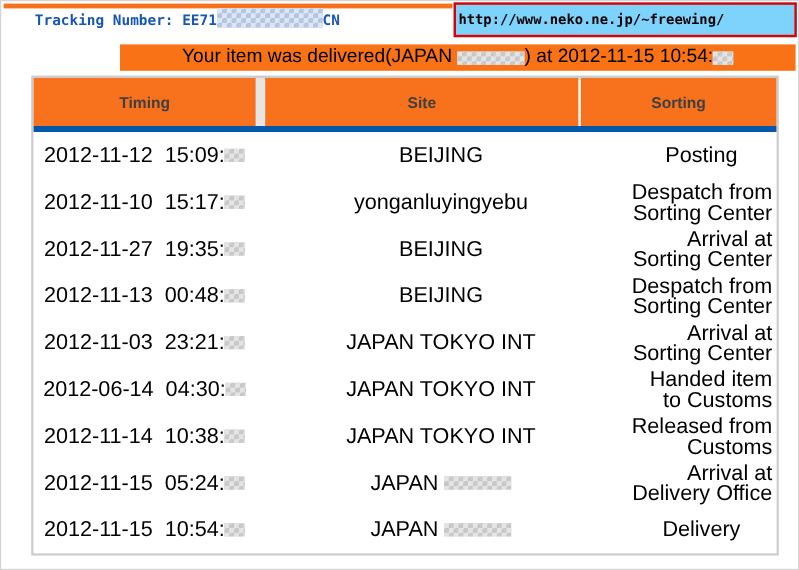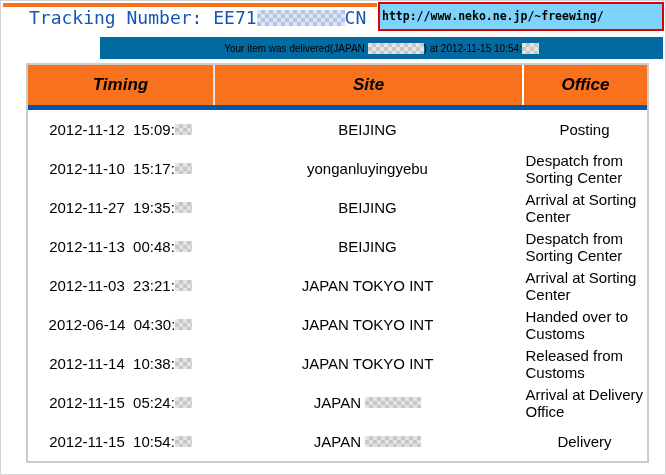--- a/index.html
+++ b/index.html
@@ -21,21 +21,21 @@
     border:2px solid #E00000;background:#7dd3fc;z-index:3;
     font-family:"DejaVu Sans Mono","Liberation Mono",monospace;
     font-weight:bold;font-size:11.5px;line-height:15px;
     padding:5px 2px;white-space:nowrap;overflow:hidden;
   }
 
   
   .title{
     position:absolute;top:6px;left:28px;margin:0;z-index:2;
     font-family:"DejaVu Sans Mono","Liberation Mono",monospace;
-    font-weight:normal;font-size:18px;color:#1557B2;white-space:pre;
+    font-weight:bold;font-size:12px;color:#1557B2;white-space:pre;
   }
 
   
   .censor{
     display:inline-block;background-color:#dddddd;
     background-image:
       linear-gradient(45deg,#c7c7c7 25%,transparent 25%,transparent 75%,#c7c7c7 75%),
       linear-gradient(45deg,#c7c7c7 25%,#e4e4e4 25%,#e4e4e4 75%,#c7c7c7 75%);
     background-size:8px 8px;background-position:0 0,4px 4px;
   }
@@ -45,66 +45,66 @@
       linear-gradient(45deg,#b3c4e0 25%,transparent 25%,transparent 75%,#b3c4e0 75%),
       linear-gradient(45deg,#b3c4e0 25%,#dce6f5 25%,#dce6f5 75%,#b3c4e0 75%);
   }
   .c-track{width:88px;height:16px;vertical-align:-2px;}
   .c-small{width:17px;height:11px;vertical-align:-1px;}
   .c-site{width:56px;height:11px;vertical-align:-1px;}
 
   
   .notice{
     position:absolute;top:36px;left:99px;right:2px;height:22px;z-index:1;
-    background:#0369a1;display:flex;align-items:center;justify-content:center;
-    font-size:10px;white-space:pre;
+    background:#f97316;display:flex;align-items:center;justify-content:center;
+    font-size:16px;white-space:pre;
   }
 
   
   .ttable{
     position:absolute;top:62px;left:25px;width:619px;
     border:2px solid #cccccc;background:#fff;
   }
   .thead{display:flex;height:40px;background:#F8711C;}
   .th{
     display:flex;align-items:center;justify-content:center;
-    color:#000000;font-weight:bold;font-size:17px;box-sizing:border-box;font-style:italic;
+    color:#404040;font-weight:bold;font-size:13px;box-sizing:border-box;
   }
   .th-timing{width:185px;}
-  .th-site{width:309px;border-left:2px solid #e5e5e5;}
+  .th-site{width:269px;border-left:8px solid #e5e5e5;}
   .th-status{flex:1;border-left:2px solid #fff;}
   .blue-bar{height:5px;background:#0458AB;}
   .tbody{background:#fff;}
   .trow{display:flex;height:39px;}
-  .cell{display:flex;align-items:center;justify-content:center;font-size:15px;box-sizing:border-box;}
+  .cell{display:flex;align-items:center;justify-content:center;font-size:18px;box-sizing:border-box;}
   .cell.timing{width:185px;white-space:pre;}
   .cell.site{width:309px;white-space:pre;}
   .cell.status{flex:1;}
-  .status-inner{max-width:118px;text-align:left;line-height:17px;}
+  .status-inner{max-width:118px;text-align:right;line-height:17px;}
 </style>
 </head>
 <body>
 
 <div class="page">
 
   <div class="top-bar"></div>
 
   <div class="copyright">
     <div>http://www.neko.ne.jp/~freewing/</div>
   </div>
 
   <h1 class="title"><span>Tracking Number: EE71</span><span class="censor blue c-track"></span><span>CN</span></h1>
 
   <div class="notice"><span>Your item was delivered(JAPAN </span><span class="censor c-site"></span><span>) at 2012-11-15 10:54:</span><span class="censor c-small"></span></div>
 
   <div class="ttable">
     <div class="thead">
       <div class="th th-timing">Timing</div>
       <div class="th th-site">Site</div>
-      <div class="th th-status">Office</div>
+      <div class="th th-status">Sorting</div>
     </div>
     <div class="blue-bar"></div>
     <div class="tbody">
         <div class="trow">
           <div class="cell timing"><span>2012-11-12  15:09:</span><span class="censor c-small"></span></div>
           <div class="cell site"><span>BEIJING</span></div>
           <div class="cell status">
             <span class="status-inner">Posting</span>
           </div>
         </div>
@@ -133,21 +133,21 @@
           <div class="cell timing"><span>2012-11-03  23:21:</span><span class="censor c-small"></span></div>
           <div class="cell site"><span>JAPAN TOKYO INT</span></div>
           <div class="cell status">
             <span class="status-inner">Arrival at Sorting Center</span>
           </div>
         </div>
         <div class="trow">
           <div class="cell timing"><span>2012-06-14  04:30:</span><span class="censor c-small"></span></div>
           <div class="cell site"><span>JAPAN TOKYO INT</span></div>
           <div class="cell status">
-            <span class="status-inner">Handed over to Customs</span>
+            <span class="status-inner">Handed item to Customs</span>
           </div>
         </div>
         <div class="trow">
           <div class="cell timing"><span>2012-11-14  10:38:</span><span class="censor c-small"></span></div>
           <div class="cell site"><span>JAPAN TOKYO INT</span></div>
           <div class="cell status">
             <span class="status-inner">Released from Customs</span>
           </div>
         </div>
         <div class="trow">

